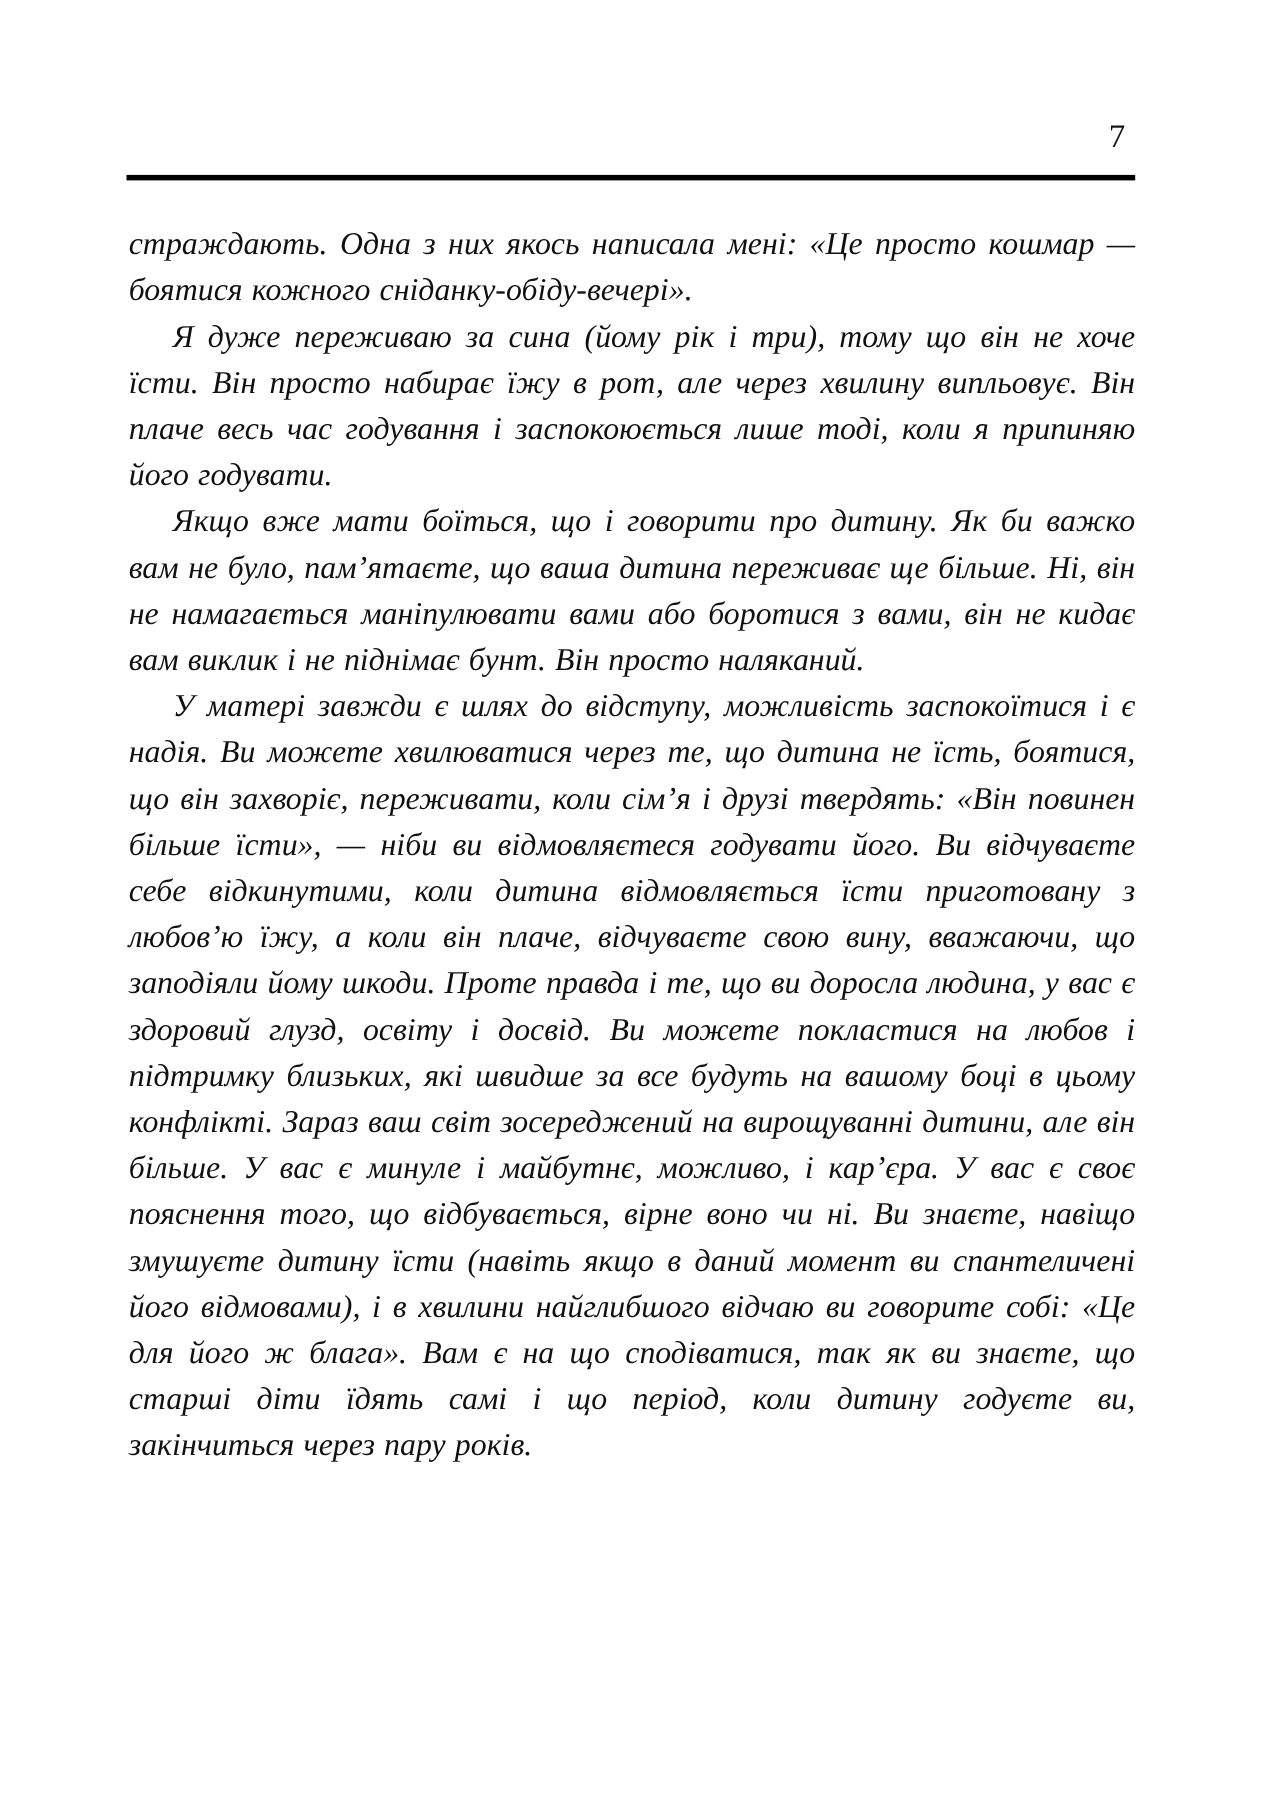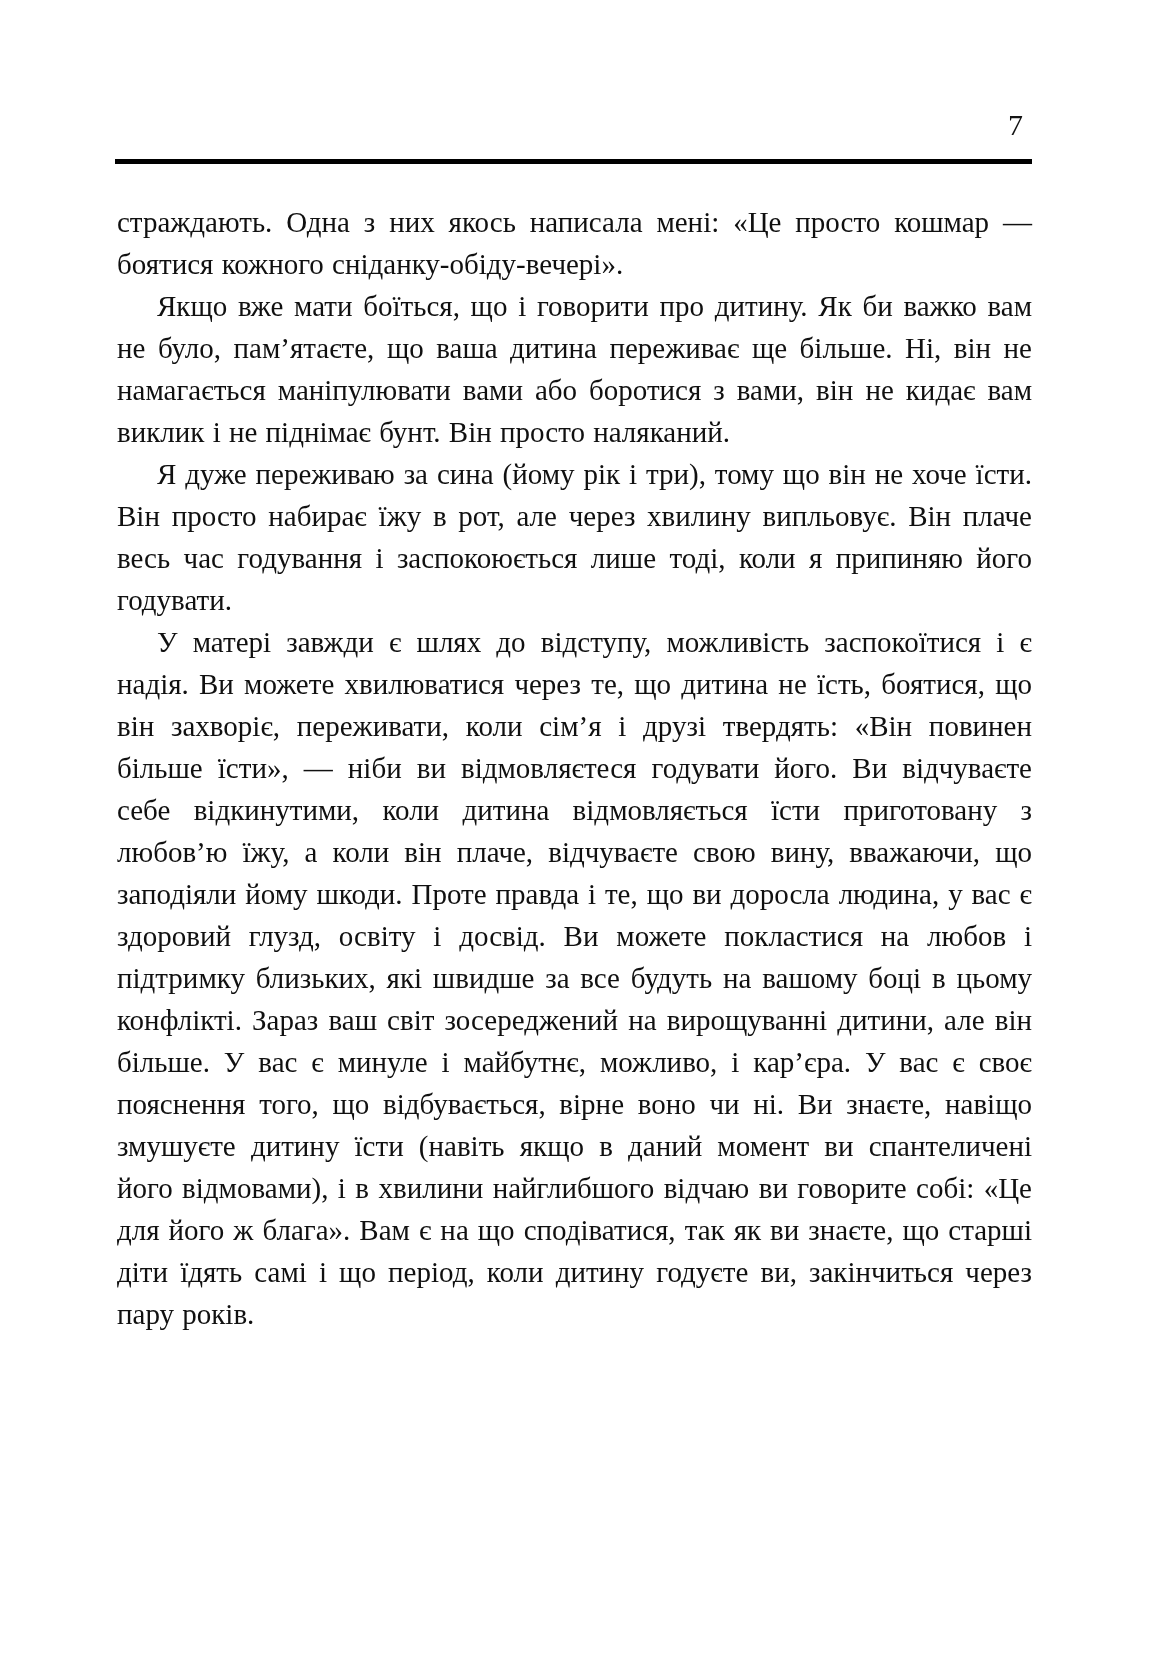--- a/index.html
+++ b/index.html
@@ -33,20 +33,21 @@
     height: 5px;
     background: #000000;
     border: 0;
     margin: 0;
   }
   .text-block {
     position: absolute;
     top: 201px;
     left: 117px;
     width: 915px;
+    font-style: italic;
   }
   .text-block p {
     margin: 0;
     font-size: 29px;
     line-height: 42px;
     text-align: justify;
     text-justify: inter-word;
     word-spacing: 1px;
     hyphens: none;
   }
@@ -58,18 +59,18 @@
 <body>
 
 <div class="sheet">
 
   <div class="page-number">7</div>
 
   <hr class="header-rule">
 
   <main class="text-block">
     <p>страждають. Одна з них якось написала мені: «Це просто кошмар — боятися кожного сніданку-обіду-вечері».</p>
+    <p class="indent">Я дуже переживаю за сина (йому рік і три), тому що він не хоче їсти. Він просто набирає їжу в рот, але через хвилину випльовує. Він плаче весь час годування і заспокоюється лише тоді, коли я припиняю його годувати.</p>
     <p class="indent">Якщо вже мати боїться, що і говорити про дитину. Як би важко вам не було, пам’ятаєте, що ваша дитина переживає ще більше. Ні, він не намагається маніпулювати вами або боротися з вами, він не кидає вам виклик і не піднімає бунт. Він просто наляканий.</p>
-    <p class="indent">Я дуже переживаю за сина (йому рік і три), тому що він не хоче їсти. Він просто набирає їжу в рот, але через хвилину випльовує. Він плаче весь час годування і заспокоюється лише тоді, коли я припиняю його годувати.</p>
     <p class="indent">У матері завжди є шлях до відступу, можливість заспокоїтися і є надія. Ви можете хвилюватися через те, що дитина не їсть, боятися, що він захворіє, переживати, коли сім’я і друзі твердять: «Він повинен більше їсти», — ніби ви відмовляєтеся годувати його. Ви відчуваєте себе відкинутими, коли дитина відмовляється їсти приготовану з любов’ю їжу, а коли він плаче, відчуваєте свою вину, вважаючи, що заподіяли йому шкоди. Проте правда і те, що ви доросла людина, у вас є здоровий глузд, освіту і досвід. Ви можете покластися на любов і підтримку близьких, які швидше за все будуть на вашому боці в цьому конфлікті. Зараз ваш світ зосереджений на вирощуванні дитини, але він більше. У вас є минуле і майбутнє, можливо, і кар’єра. У вас є своє пояснення того, що відбувається, вірне воно чи ні. Ви знаєте, навіщо змушуєте дитину їсти (навіть якщо в даний момент ви спантеличені його відмовами), і в хвилини найглибшого відчаю ви говорите собі: «Це для його ж блага». Вам є на що сподіватися, так як ви знаєте, що старші діти їдять самі і що період, коли дитину годуєте ви, закінчиться через пару років.</p>
   </main>
 
 </div>
 
 </body></html>

